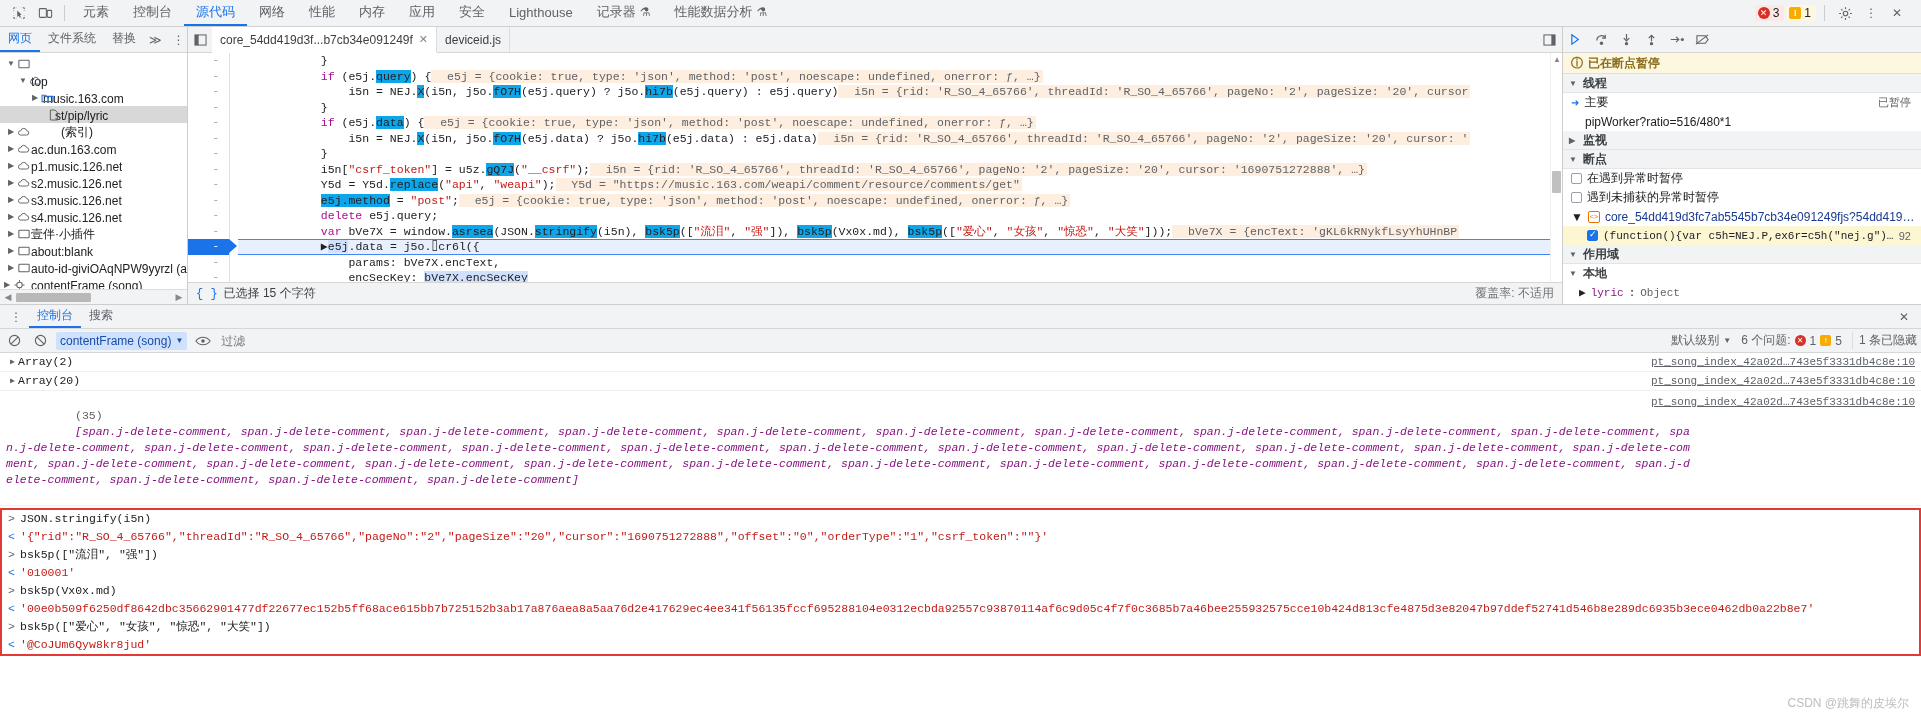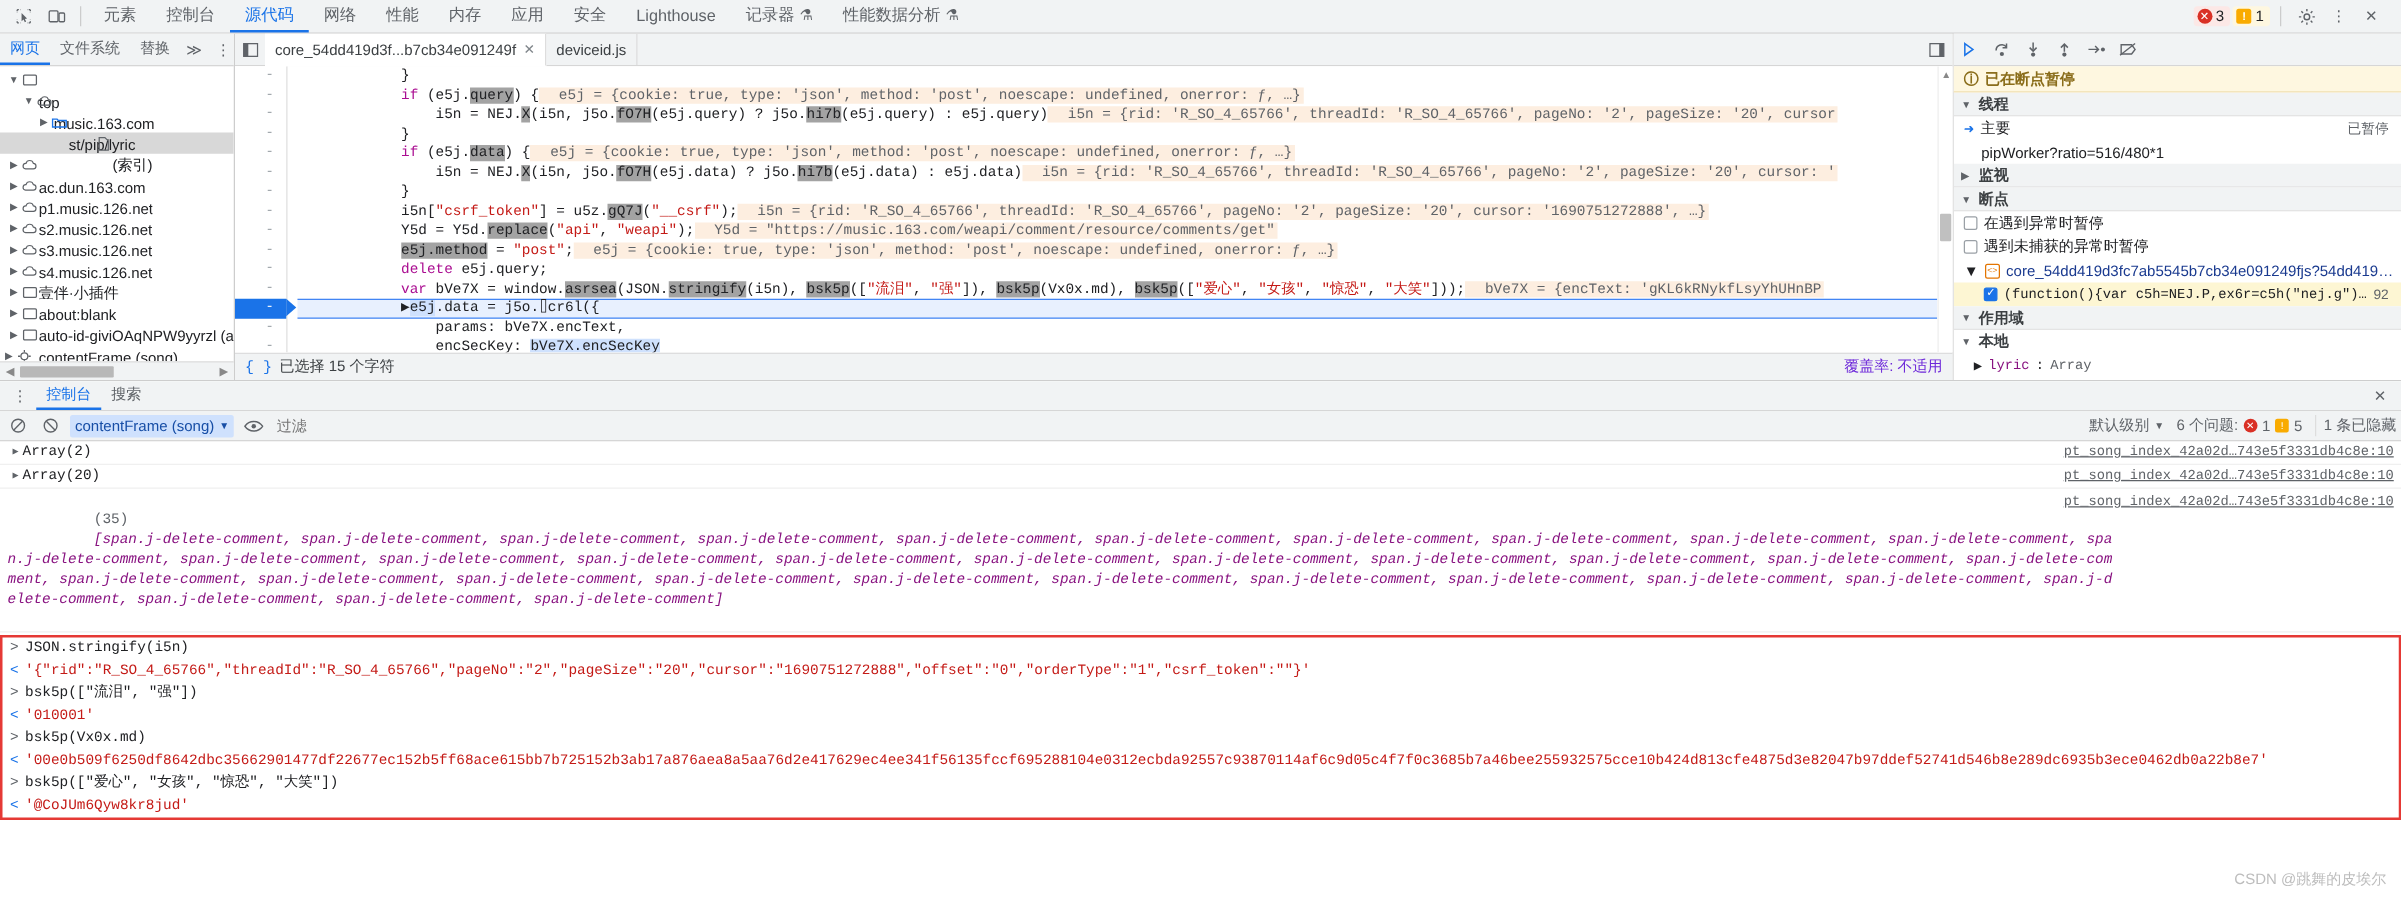--- a/index.html
+++ b/index.html
@@ -102,34 +102,34 @@
     border-left: 8px solid #1a73e8;
   }
   .code { flex: 1; overflow: hidden; position: relative; padding-left: 8px;
           font-family: "Liberation Mono", monospace; font-size: 11.5px; white-space: pre; }
   .cline { height: 15.5px; line-height: 15.5px; white-space: pre; }
   .cline.hl { background: #e8f0fe; border-top: 1px solid #4285f4; border-bottom: 1px solid #4285f4;
               height: 15.5px; line-height: 14px; }
   .kw  { color: #aa0d91; }
   .str { color: #c41a16; }
   .plain { color: #202124; }
-  .hlvar { background: #a3a3a3; }
+  .hlvar { background: #0ea5e9; }
   .inline-val { background: #fdeee0; color: #5f6368; padding: 0 2px; }
   .sel-text { background: #cfe1fd; }
 
   .ed-vscroll { width: 12px; background: #fff; border-left: 1px solid #eee; position: relative; }
   .ed-vscroll .up { position: absolute; top: 2px; left: 2px; color: #888; font-size: 8px; }
   .ed-vscroll .thumb { position: absolute; top: 118px; left: 1px; width: 9px; height: 22px; background: #c0c0c0; border-radius: 1px;}
 
   .ed-status {
     height: 22px; min-height: 22px; background: #f1f3f4; border-top: 1px solid #d6d6d6;
     display: flex; align-items: center; padding: 0 8px; font-size: 12px; color: #3c4043; gap: 6px;
   }
   .fmt-icon { color: #1a73e8; font-family: "Liberation Mono", monospace; }
-  .ed-status .right { margin-left: auto; color: #6d28d9; }
+  .ed-status .right { margin-left: auto; color: #737373; }
 
   
   .debugger { width: 358px; min-width: 358px; display: flex; flex-direction: column; background: #fff; }
   .dbg-toolbar { height: 26px; min-height: 26px; background: #f1f3f4; border-bottom: 1px solid #d6d6d6;
                  display: flex; align-items: center; padding: 0 6px; gap: 10px; color: #5f6368; }
   .dbg-toolbar .ic { cursor: pointer; display: flex; align-items: center; }
   .dbg-paused {
     background: #fef7e0; border-bottom: 1px solid #f0e0b0;
     height: 21px; display: flex; align-items: center; gap: 5px; padding: 0 8px;
     color: #8a6d1a; font-size: 12px; font-weight: bold;
@@ -318,21 +318,21 @@
         <div class="trow" style="padding-left:30px">
           <span class="tw">▶</span>
           <span class="ticon">
               <svg width="13" height="10" viewBox="0 0 14 11">
                 <path d="M1 2.5h4l1 1.2h7V9.5H1z" stroke="#1a73e8" fill="none" stroke-width="1.2"></path>
               </svg>
             </span>
           <span class="tlabel">st/pip/lyric</span>
         </div>
 
-        <div class="trow sel" style="padding-left:65px">
+        <div class="trow sel" style="padding-left:36px">
           <span class="tw"></span>
           <span class="ticon">
               <svg width="10" height="12" viewBox="0 0 11 13">
                 <path d="M1.5 1h5l3 3v8h-8z" stroke="#5f6368" fill="none" stroke-width="1.1"></path>
               </svg>
             </span>
           <span class="tlabel">(索引)</span>
         </div>
 
         <div class="trow" style="padding-left:6px">
@@ -595,21 +595,21 @@
           <span>作用域</span>
         </div>
         <div class="dsec" style="background:#fff;border-bottom:none;">
           <span class="caret">▼</span>
           <span>本地</span>
         </div>
         <div class="drow mono" style="padding-left:16px">
           <span class="caret">▶</span>
           <span class="valkey">lyric</span>
           <span>:</span>
-          <span class="dimgray">Array</span>
+          <span class="dimgray">Object</span>
         </div>
         <div class="drow mono truncated" style="padding-left:28px">
           
           
           
         </div>
 
       </div>
     </div>
   </div>

